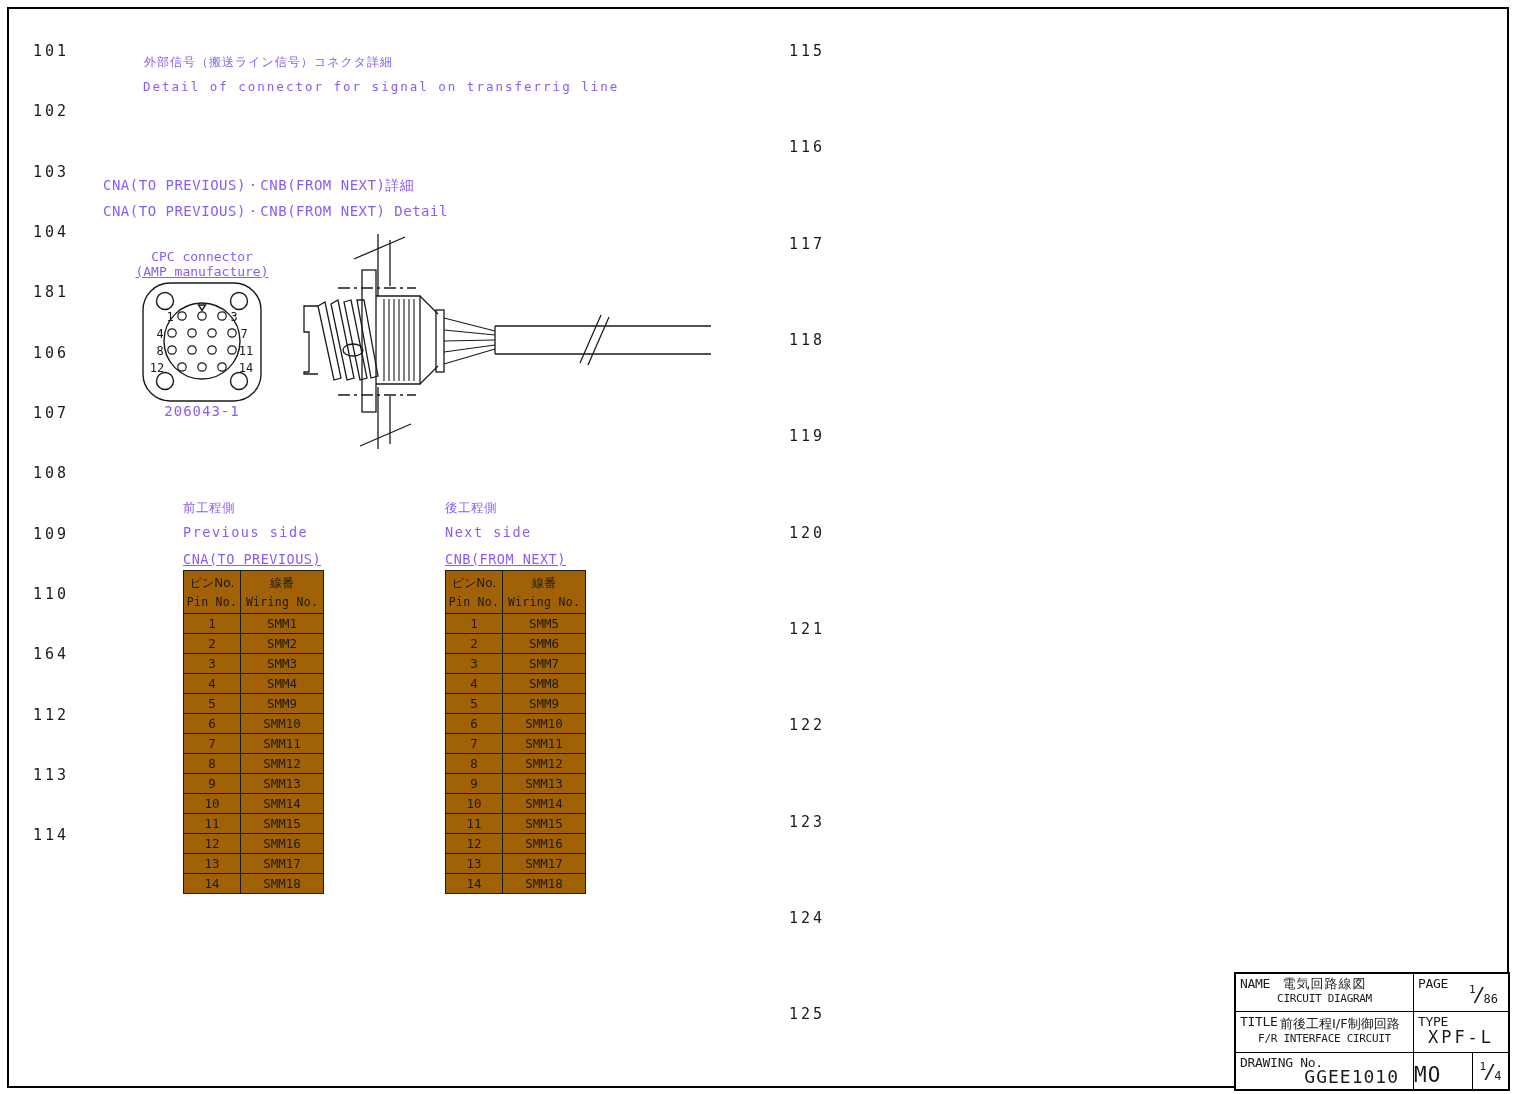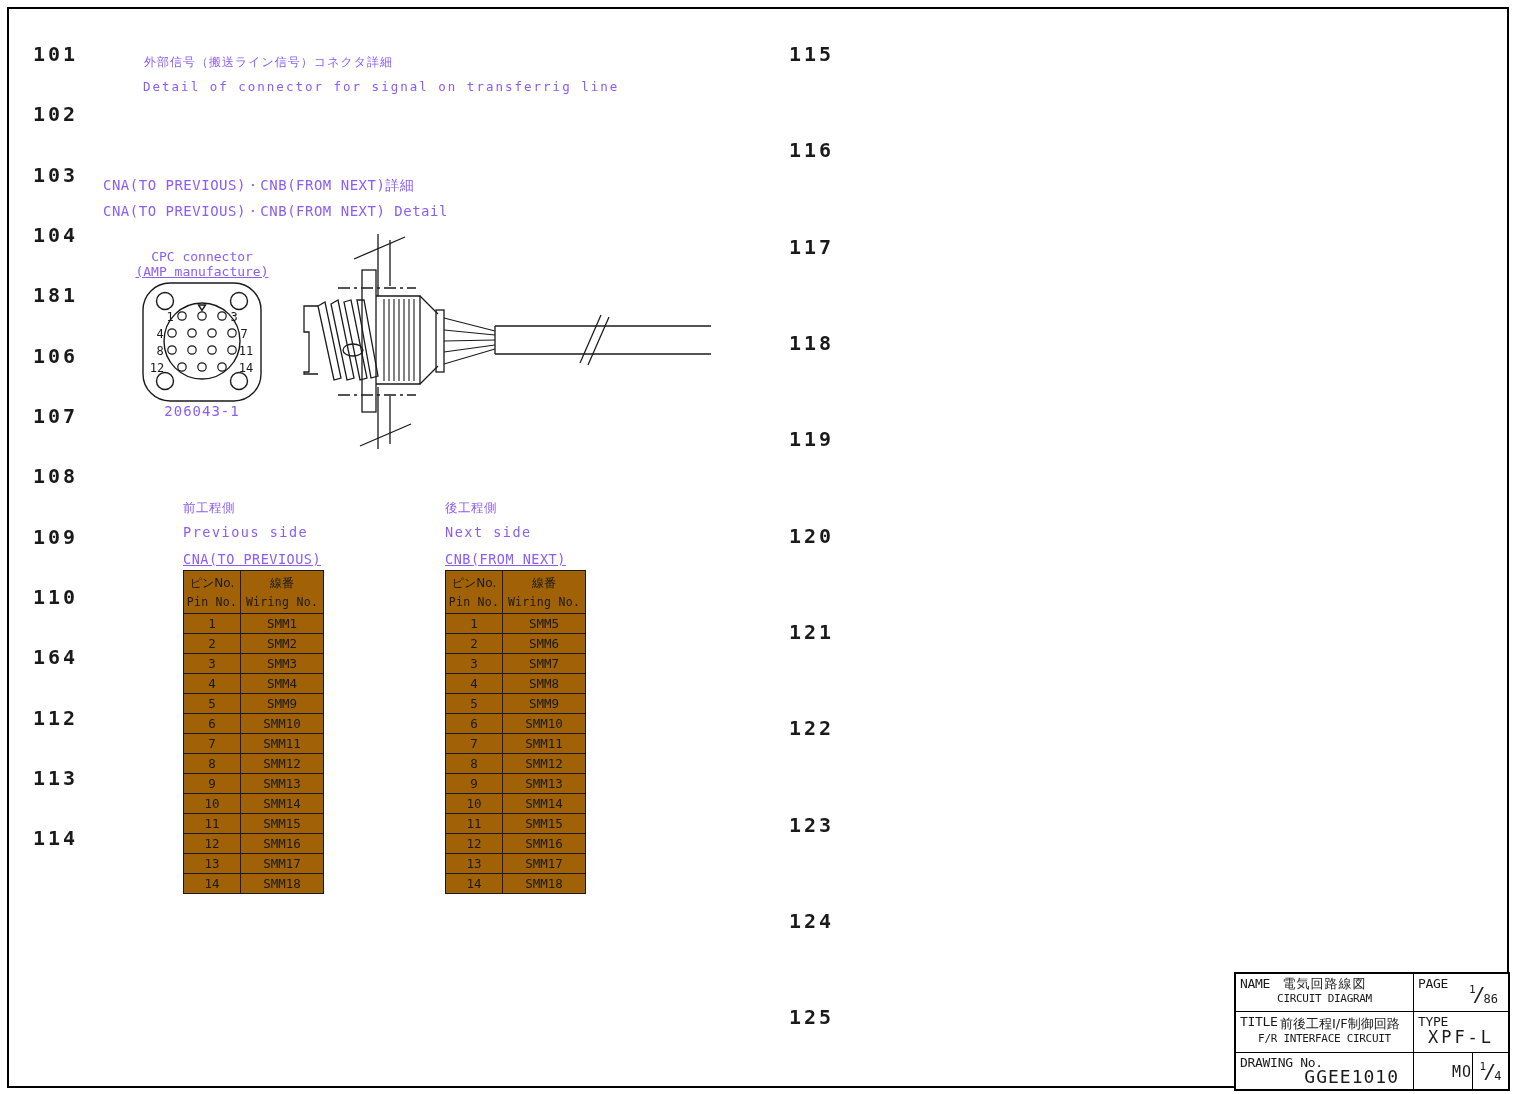--- a/index.html
+++ b/index.html
@@ -6,21 +6,21 @@
   .sheet{position:relative;width:1515px;height:1094px;background:#ffffff;overflow:hidden;
          font-family:"DejaVu Sans","Liberation Sans",sans-serif;color:#1a1a1a;}
   .frame{position:absolute;left:7px;top:7px;right:6px;bottom:6px;border:2.5px solid #000;}
   .t{position:absolute;white-space:nowrap;color:#8b5cf6;}
   .mono{font-family:"DejaVu Sans Mono","Liberation Mono",monospace;}
 
   
   .mcol{position:absolute;top:42px;display:flex;flex-direction:column;}
   .mcol.left{left:33px;} .mcol.right{left:789px;gap:36px;}
   .mnum{height:60.33px;font-family:"DejaVu Sans Mono","Liberation Mono",monospace;
-        font-size:20px;letter-spacing:3px;font-weight:bold;}
+        font-size:15px;letter-spacing:3px;}
 
   
   .hjp1{left:144px;top:54px;font-size:12px;letter-spacing:1px;}
   .hen1{left:143px;top:79px;font-size:12.5px;letter-spacing:2px;}
   .hjp2{left:103px;top:177px;font-size:14px;letter-spacing:0.5px;}
   .hen2{left:103px;top:203px;font-size:14px;letter-spacing:0.5px;}
 
   
   .cpc1{left:140px;top:249px;width:124px;text-align:center;font-size:13px;}
   .cpc2{left:131px;top:264px;width:142px;text-align:center;font-size:13px;text-decoration:underline;}
@@ -53,21 +53,21 @@
   .cell:first-child{border-left:none;}
   .cw{width:177px;} .pagec{flex:1;} .moc{width:58px;} .shc{flex:1;}
   .lbl{position:absolute;left:4px;top:2px;font-family:"DejaVu Sans Mono","Liberation Mono",monospace;
        font-size:13px;letter-spacing:-0.3px;}
   .namejp{position:absolute;left:0;right:0;top:1px;text-align:center;font-size:13px;letter-spacing:1px;}
   .nameen{position:absolute;left:0;right:0;top:18px;text-align:center;font-size:11px;letter-spacing:-0.3px;}
   .titlejp{position:absolute;left:44px;top:3px;font-size:13px;}
   .titleen{position:absolute;left:0;right:0;top:20px;text-align:center;font-size:11px;letter-spacing:-0.3px;}
   .typeval{position:absolute;left:0;right:0;top:15px;text-align:center;font-size:17px;letter-spacing:3px;}
   .drawval{position:absolute;right:14px;bottom:2px;font-size:18px;letter-spacing:1px;}
-  .moval{position:absolute;left:0;right:0;top:10px;text-align:right;font-size:15px;letter-spacing:1px;}
+  .moval{position:absolute;left:0;right:0;top:10px;text-align:left;font-size:21px;letter-spacing:1px;}
   .frac{font-family:"DejaVu Sans Mono","Liberation Mono",monospace;}
   .frac .fn{font-size:11px;vertical-align:8px;}
   .frac .fs{font-size:20px;font-style:italic;margin:0 -2px;}
   .frac .fd{font-size:12px;vertical-align:-2px;}
   .pagefrac{position:absolute;right:10px;top:8px;}
   .shfrac{position:absolute;left:0;right:0;top:6px;text-align:center;}
 
   svg text{font-family:"DejaVu Sans Mono","Liberation Mono",monospace;fill:#1a1a1a;}
 </style>
 </head>

